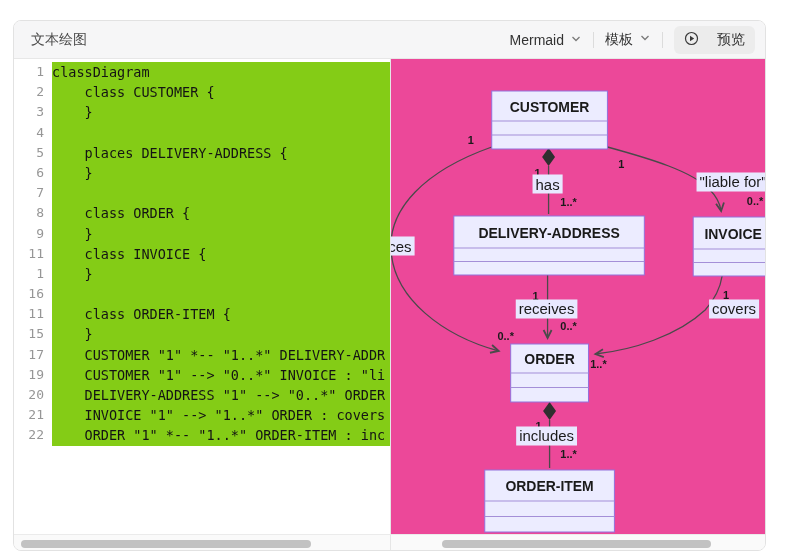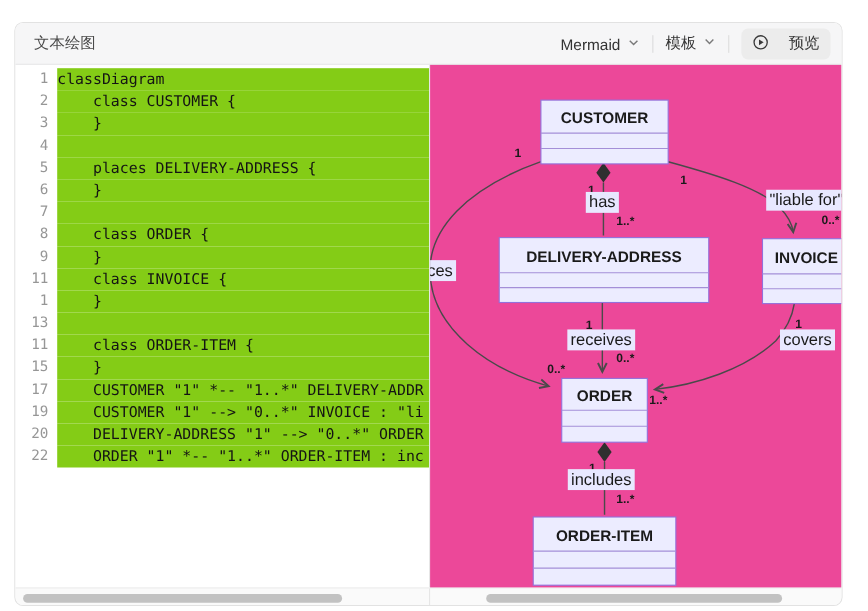--- a/index.html
+++ b/index.html
@@ -76,26 +76,27 @@
         <div class="code-row"><span class="ln">2</span><span class="code">    class CUSTOMER {</span></div>
         <div class="code-row"><span class="ln">3</span><span class="code">    }</span></div>
         <div class="code-row"><span class="ln">4</span><span class="code"></span></div>
         <div class="code-row"><span class="ln">5</span><span class="code">    places DELIVERY-ADDRESS {</span></div>
         <div class="code-row"><span class="ln">6</span><span class="code">    }</span></div>
         <div class="code-row"><span class="ln">7</span><span class="code"></span></div>
         <div class="code-row"><span class="ln">8</span><span class="code">    class ORDER {</span></div>
         <div class="code-row"><span class="ln">9</span><span class="code">    }</span></div>
         <div class="code-row"><span class="ln">11</span><span class="code">    class INVOICE {</span></div>
         <div class="code-row"><span class="ln">1</span><span class="code">    }</span></div>
-        <div class="code-row"><span class="ln">13</span><span class="code"></span></div>
+        <div class="code-row"><span class="ln">16</span><span class="code"></span></div>
         <div class="code-row"><span class="ln">11</span><span class="code">    class ORDER-ITEM {</span></div>
         <div class="code-row"><span class="ln">15</span><span class="code">    }</span></div>
         <div class="code-row"><span class="ln">17</span><span class="code">    CUSTOMER "1" *-- "1..*" DELIVERY-ADDR</span></div>
         <div class="code-row"><span class="ln">19</span><span class="code">    CUSTOMER "1" --&gt; "0..*" INVOICE : "li</span></div>
         <div class="code-row"><span class="ln">20</span><span class="code">    DELIVERY-ADDRESS "1" --&gt; "0..*" ORDER</span></div>
+        <div class="code-row"><span class="ln">21</span><span class="code">    INVOICE "1" --&gt; "1..*" ORDER : covers</span></div>
         <div class="code-row"><span class="ln">22</span><span class="code">    ORDER "1" *-- "1..*" ORDER-ITEM : inc</span></div>
       </div>
     <div class="diagram">
       <svg id="diagram-svg" viewBox="391 58 375 475" preserveAspectRatio="none">
           <defs>
             <marker id="arrowV" markerUnits="userSpaceOnUse" markerWidth="14" markerHeight="14" refX="9" refY="5" orient="auto">
               <path d="M1,1 L9,5 L1,9" fill="none" stroke="#4a4a4a" stroke-width="1.8"></path>
             </marker>
           </defs>
           <path d="M492,146 C424,170 389,208 391,248 C393,298 444,335 499,350" fill="none" stroke="#4a4a4a" stroke-width="1.3" marker-end="url(#arrowV)"></path>

